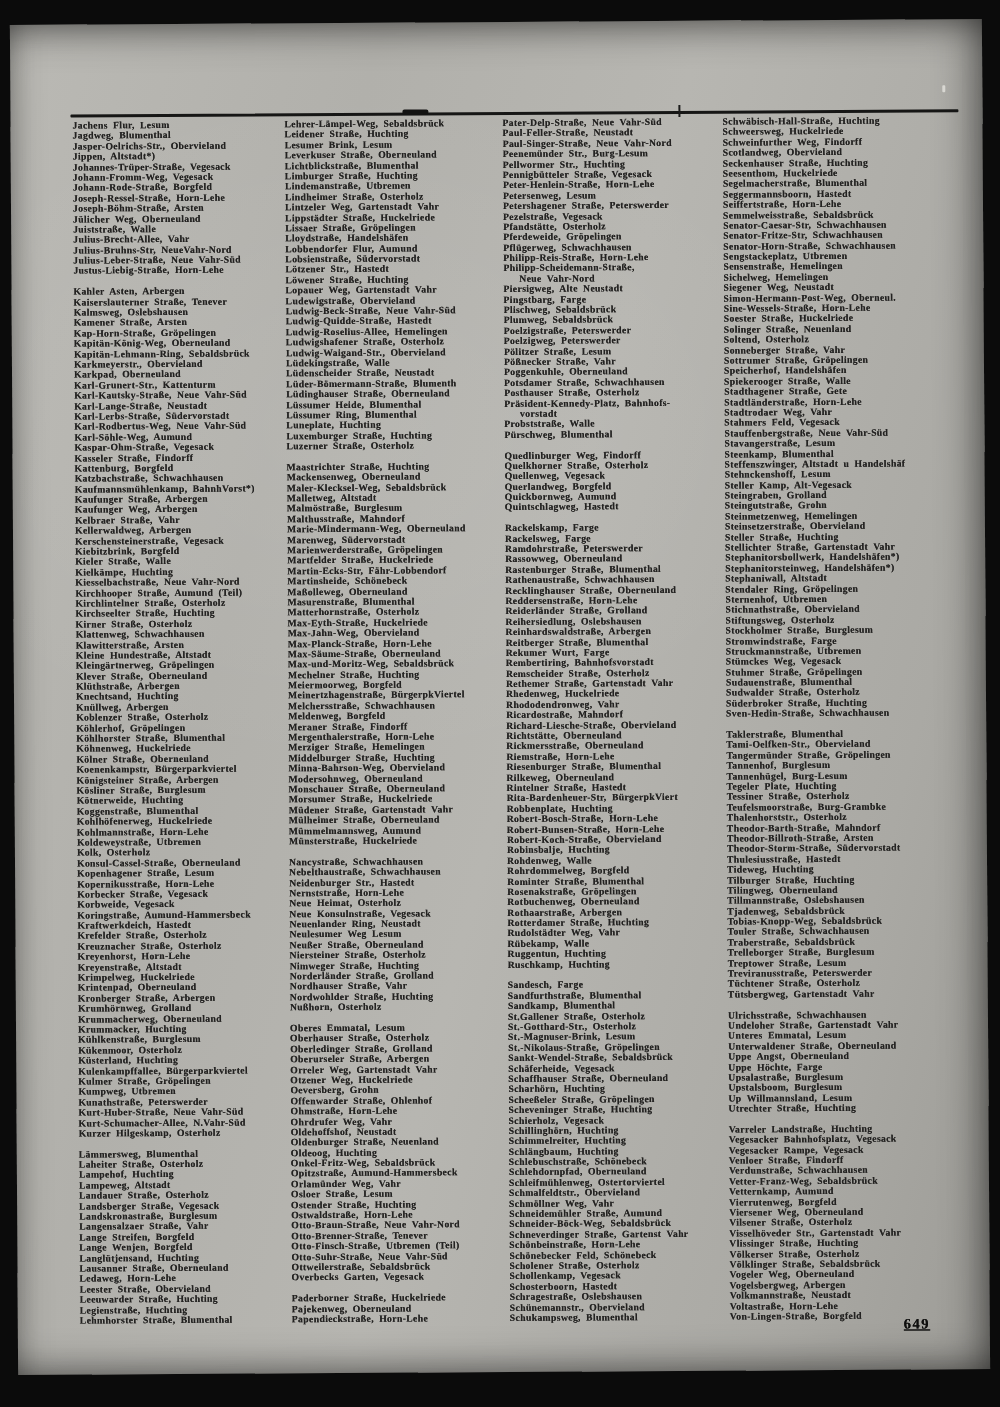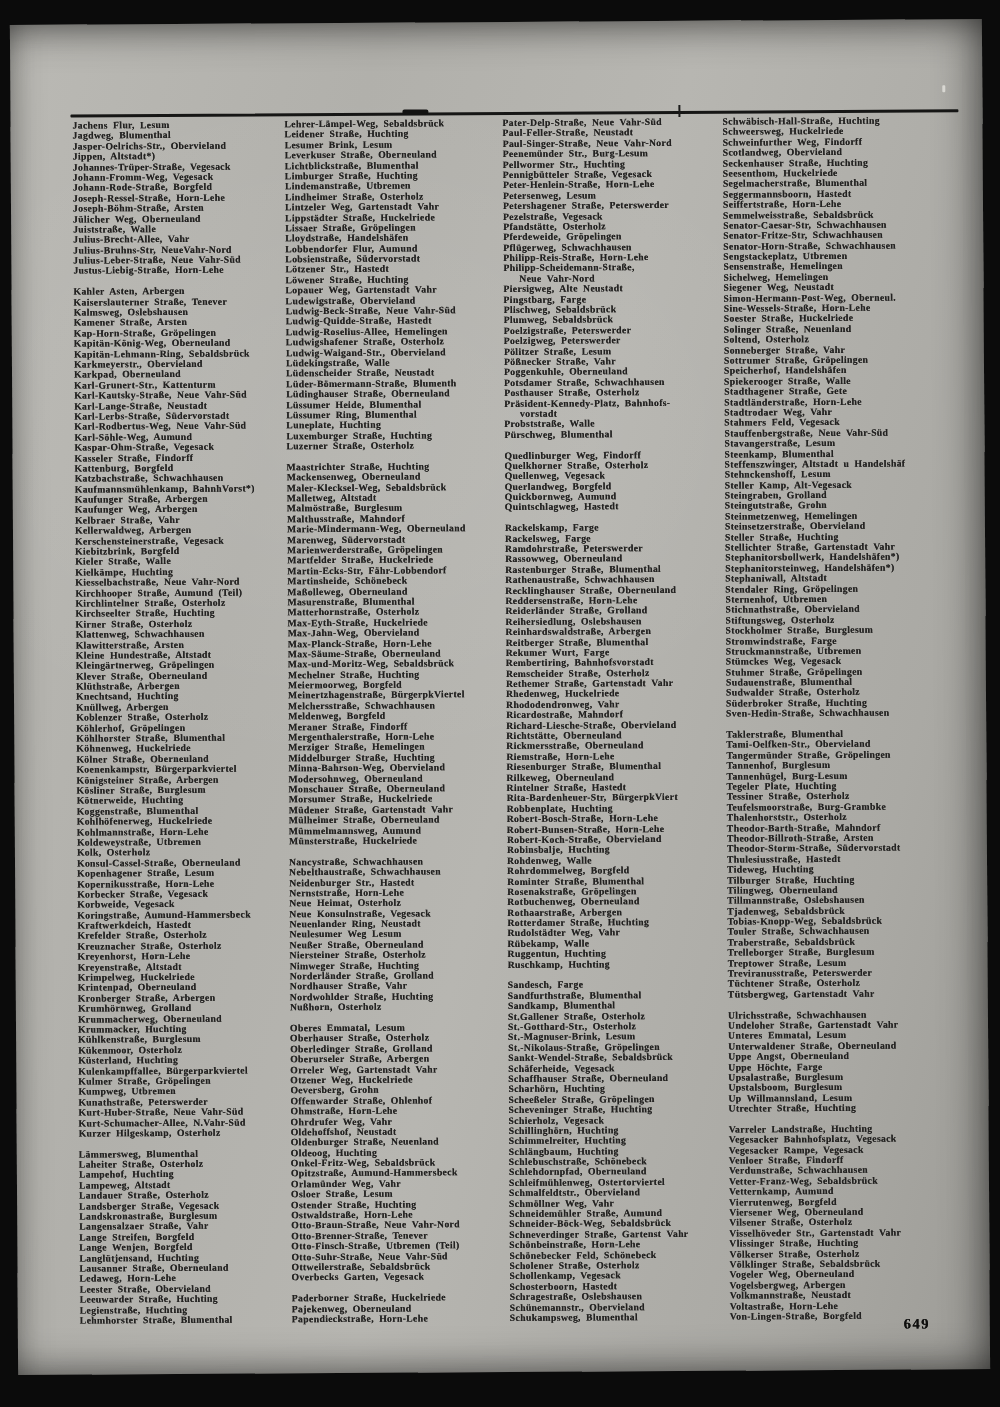--- a/index.html
+++ b/index.html
@@ -72,20 +72,21 @@
     text-shadow:0 0 0.5px rgba(25,25,24,0.75);
   }
   .page-number {
     position:absolute;
     left:886px; top:1296px;
     font-size:14.5px;
     font-weight:bold;
     letter-spacing:1.5px;
     color:#0f0f0e;
     text-shadow:0 0 0.6px rgba(10,10,10,0.9);
+    text-decoration:underline;
   }
 </style>
 </head>
 <body>
 
 <div class="paper">
   <div class="rule"></div>
   <div class="rule-smudge"></div>
   <div class="rule-tick"></div>
   <div class="speck"></div>

